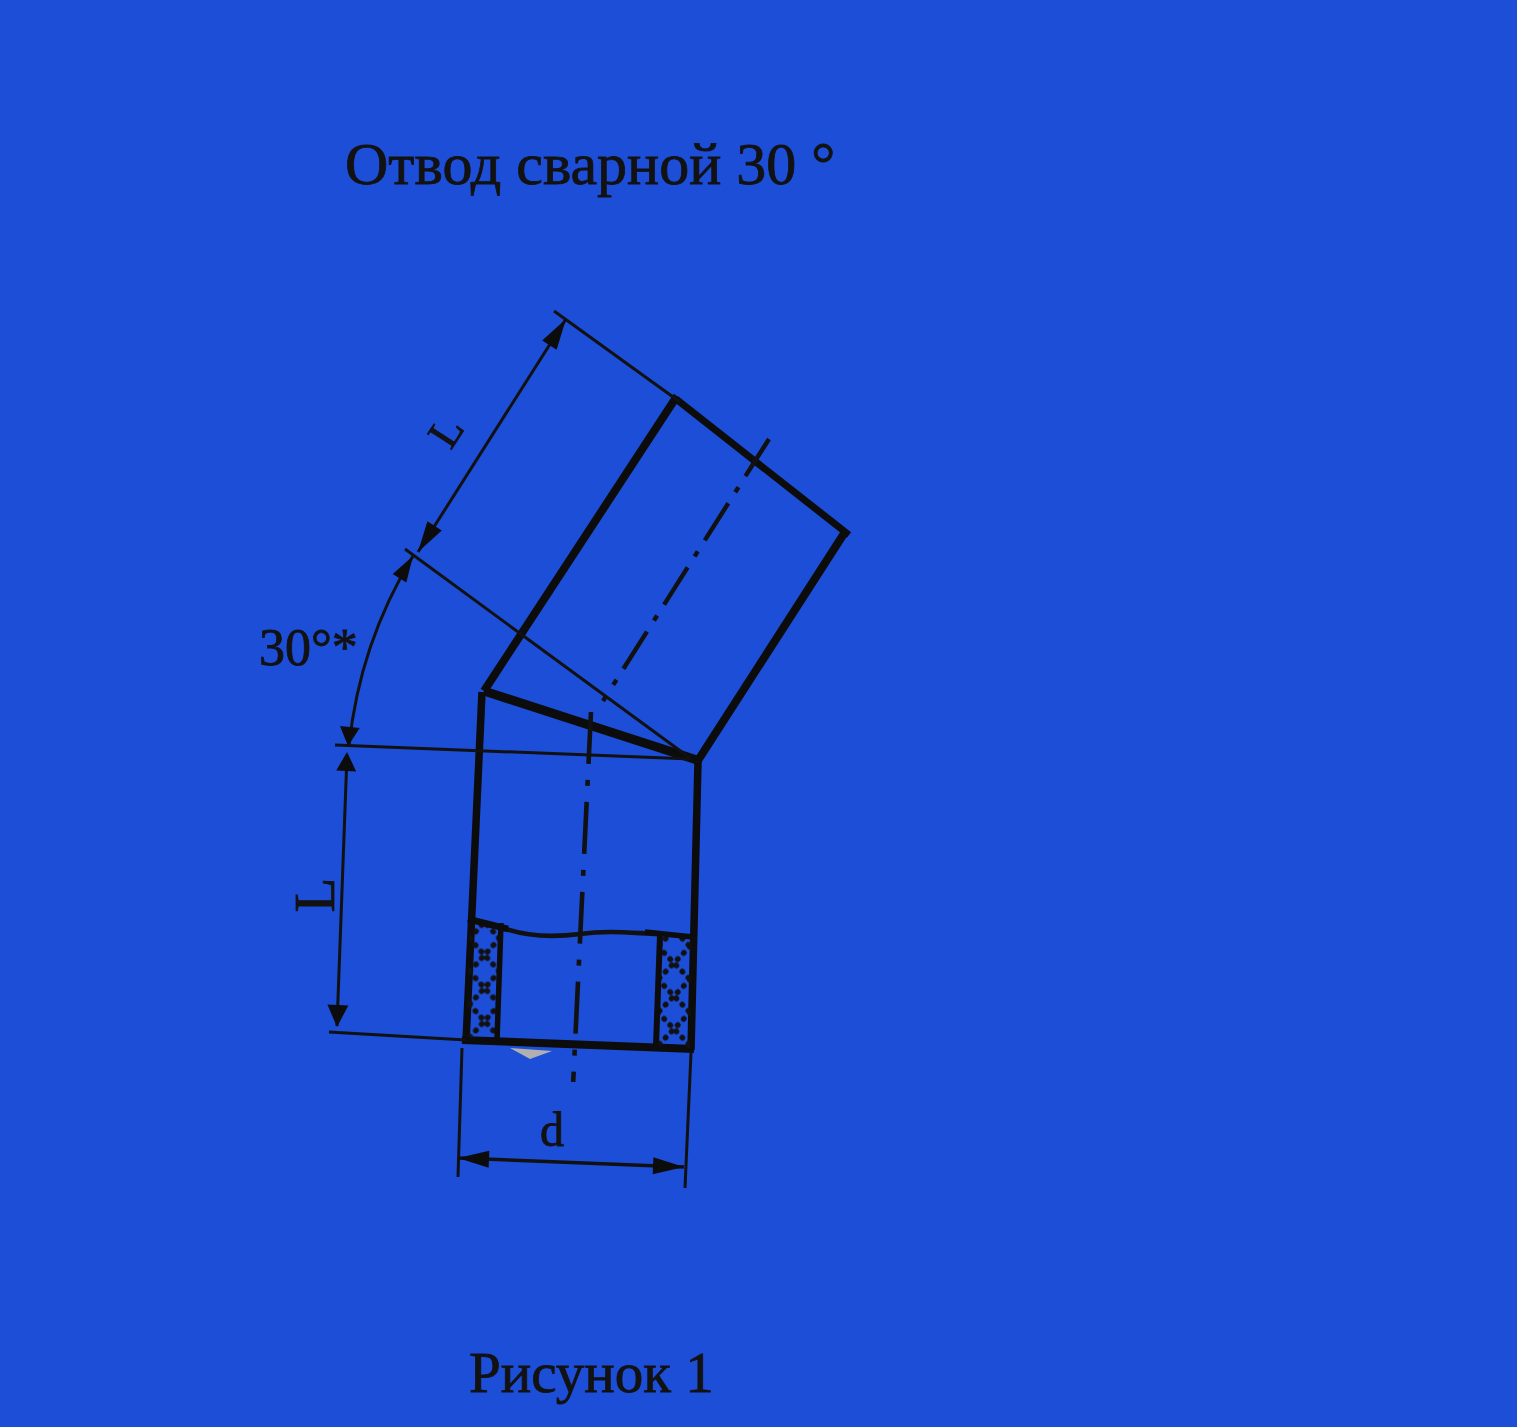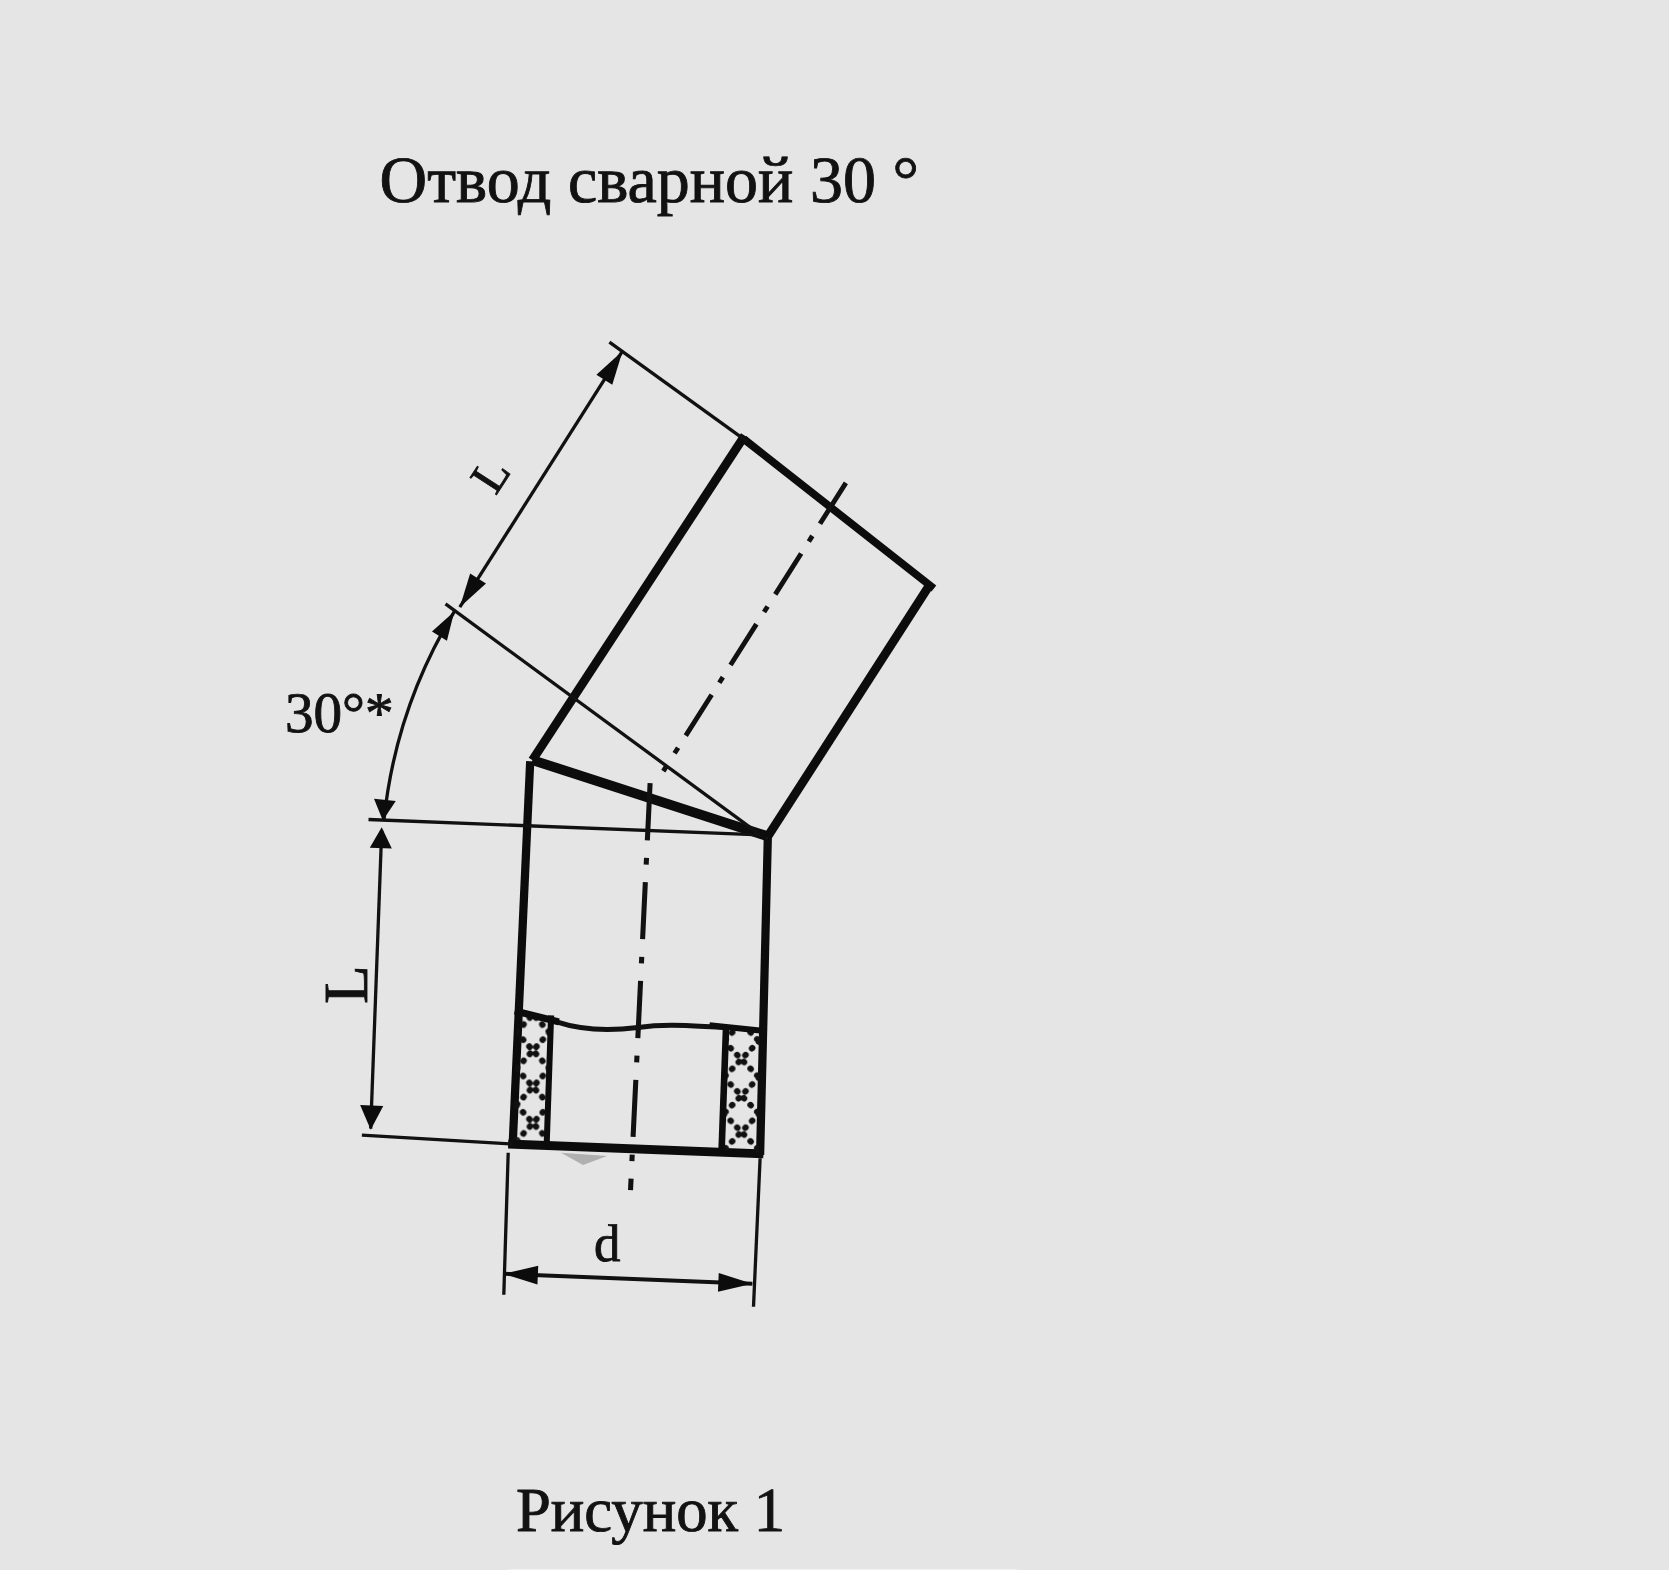--- a/index.html
+++ b/index.html
@@ -1,16 +1,16 @@
 <!DOCTYPE html>
 <html><head>
 <meta charset="utf-8">
 <style>
   html,body{margin:0;padding:0;background:#ffffff;}
-  .page{position:relative;width:1517px;height:1427px;background:#e5e5e5;overflow:hidden;}
+  .page{position:relative;width:1517px;height:1427px;background:#1d4ed8;overflow:hidden;}
   svg text{font-family:"Liberation Serif", serif;fill:#121212;stroke:#121212;stroke-width:0.8px;}
 </style>
 </head>
 <body>
 <div class="page">
 <svg width="1517" height="1427" viewBox="0 0 1517 1427" xmlns="http://www.w3.org/2000/svg">
   <defs>
     <pattern id="xhL" patternUnits="userSpaceOnUse" x="469.5" y="905.5" width="30" height="33">
       <path d="M0,0 L30,33 M30,0 L0,33" stroke="#111" stroke-width="5.6" stroke-linecap="round" stroke-dasharray="0.5 8.2" fill="none"></path>
     </pattern>

